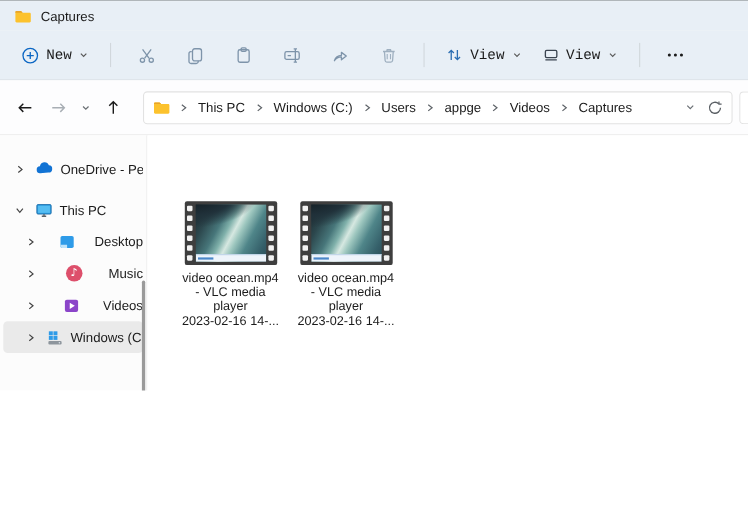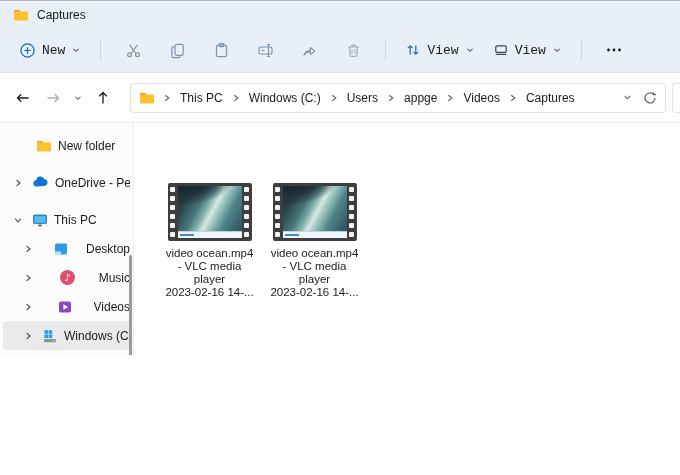--- a/index.html
+++ b/index.html
@@ -256,29 +256,20 @@
         </span>
       </span>
     </div>
     <div class="search-stub"></div>
   </div>
 
   <div class="content">
 
     <div class="sidebar">
 
-      <div class="side-row ind-nf">
-        <span class="sv">
-          <svg width="16" height="16" viewBox="0 0 16 16">
-              <path d="M1 4.2c0-.6.5-1.1 1.1-1.1h4l1.5 1.5h6.3c.6 0 1.1.5 1.1 1.1v6.6c0 .6-.5 1.1-1.1 1.1H2.1c-.6 0-1.1-.5-1.1-1.1z" fill="#fcc22d"></path>
-              <path d="M1 4.2c0-.6.5-1.1 1.1-1.1h4l1.5 1.5H1z" fill="#e8a42a"></path>
-            </svg>
-        </span>
-        <span class="side-label">New folder</span>
-      </div>
 
       <div class="side-row ind0 gap8">
         <span class="side-chev">
           <svg width="10" height="10" viewBox="0 0 10 10">
               <path d="M3.6 2.2 7 5 3.6 7.8" fill="none" stroke="#454545" stroke-width="1.1"></path>
             </svg>
         </span>
         <span class="sv">
           <svg width="17" height="17" viewBox="0 0 17 17">
               <path d="M4.6 12.4a3.1 3.1 0 0 1-.3-6.2 4.2 4.2 0 0 1 8.1-.9 3.3 3.3 0 0 1-.5 6.6z" fill="#1273d4"></path>

